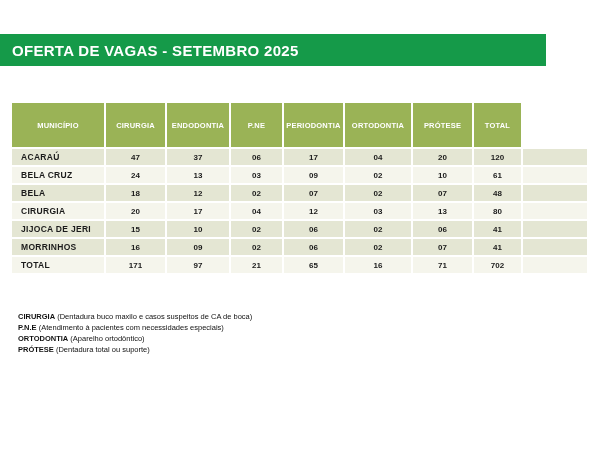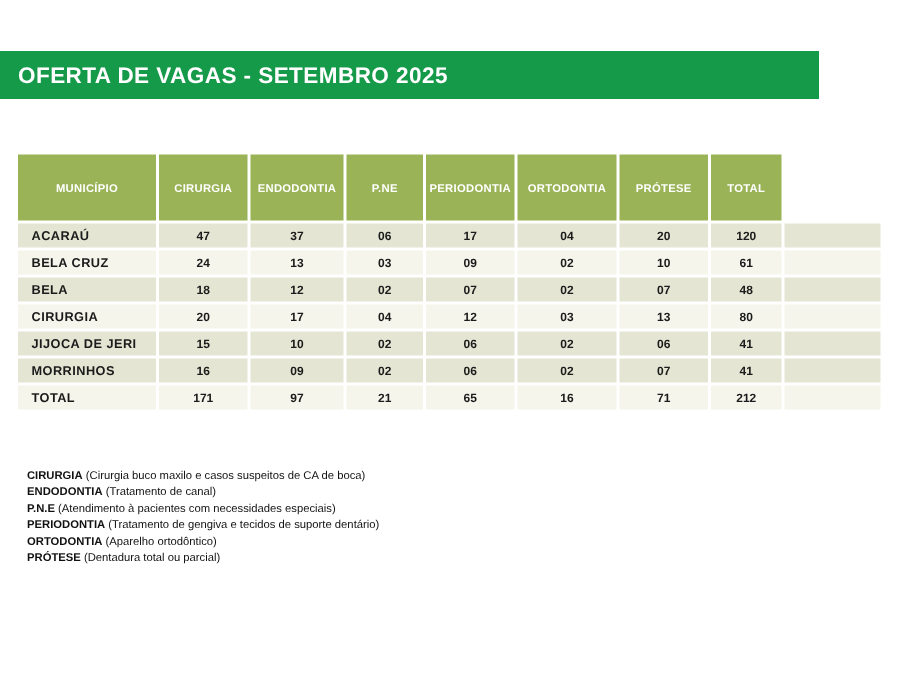--- a/index.html
+++ b/index.html
@@ -179,29 +179,27 @@
             <td></td>
           </tr>
           <tr class="even">
             <td class="muni">TOTAL</td>
             <td>171</td>
             <td>97</td>
             <td>21</td>
             <td>65</td>
             <td>16</td>
             <td>71</td>
-            <td>212</td>
+            <td>702</td>
             <td></td>
           </tr>
         </tbody>
     </table>
   </div>
 
   <div class="footnotes">
-      <div><span class="term">CIRURGIA</span><span class="desc"> (Cirurgia buco maxilo e casos suspeitos de CA de boca)</span></div>
-      <div><span class="term">ENDODONTIA</span><span class="desc"> (Tratamento de canal)</span></div>
+      <div><span class="term">CIRURGIA</span><span class="desc"> (Dentadura buco maxilo e casos suspeitos de CA de boca)</span></div>
       <div><span class="term">P.N.E</span><span class="desc"> (Atendimento à pacientes com necessidades especiais)</span></div>
-      <div><span class="term">PERIODONTIA</span><span class="desc"> (Tratamento de gengiva e tecidos de suporte dentário)</span></div>
       <div><span class="term">ORTODONTIA</span><span class="desc"> (Aparelho ortodôntico)</span></div>
-      <div><span class="term">PRÓTESE</span><span class="desc"> (Dentadura total ou parcial)</span></div>
+      <div><span class="term">PRÓTESE</span><span class="desc"> (Dentadura total ou suporte)</span></div>
     </div>
 
 </div>
 
 </body></html>

